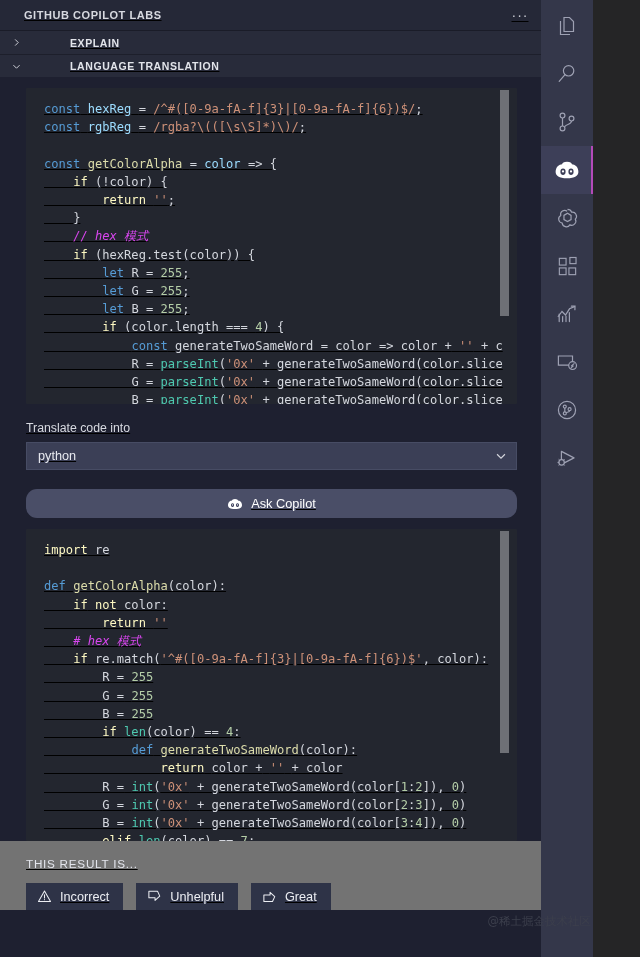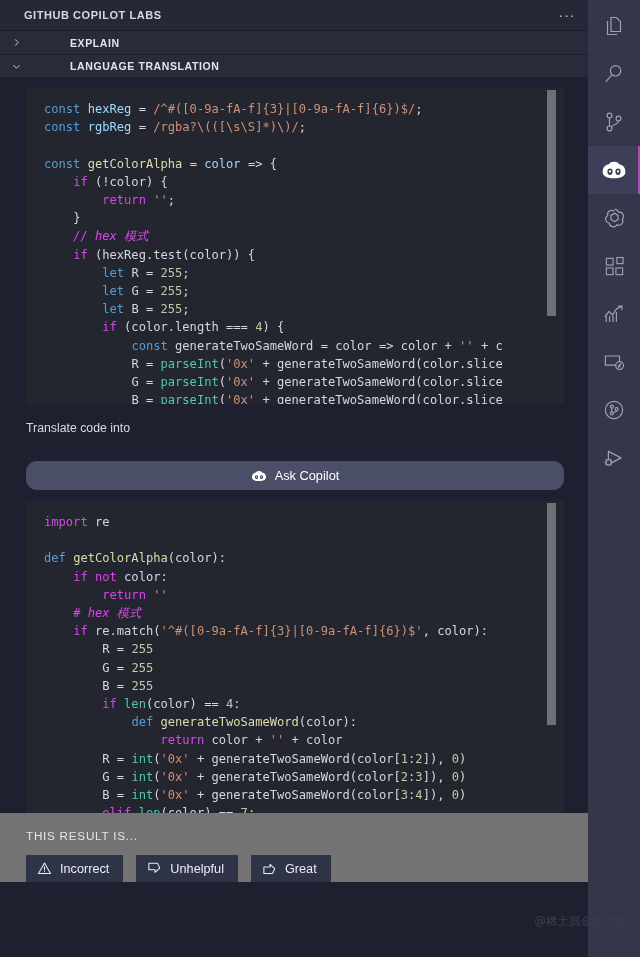--- a/index.html
+++ b/index.html
@@ -2,21 +2,21 @@
 <html><head>
 <meta charset="utf-8">
 <style>
   * { box-sizing: border-box; margin: 0; padding: 0; }
   html, body {
     width: 640px; height: 957px;
     background: #252526;
     font-family: "Liberation Sans", sans-serif;
     overflow: hidden;
   }
-  #app { position: relative; width: 640px; height: 957px; display: flex; }
+  #app { position: relative; width: 593px; height: 957px; display: flex; text-decoration: underline; }
 
   
   .panel { width: 588px; height: 957px; background: #1e2030; display: flex; flex-direction: column; overflow: hidden; }
 
   .panel-header {
     height: 31px; min-height: 31px;
     background: #252837;
     display: flex; align-items: center;
     padding: 0 10px 0 24px;
     border-bottom: 1px solid #1a1c28;
@@ -72,21 +72,21 @@
     position: absolute; top: 0; right: 8px; width: 10px; height: 100%;
   }
   .scrollbar-thumb {
     position: absolute; left: 1px; width: 9px; background: #6e7076; border-radius: 0;
   }
   .cw-top .scrollbar-thumb { top: 2px; height: 226px; }
   .cw-bot .scrollbar-thumb { top: 2px; height: 222px; }
 
   
   .t-kw   { color: #569cd6; }
-  .t-kw2  { color: #d946ef; }
+  .t-kw2  { color: #fef9c3; }
   .t-fn   { color: #dcdcaa; }
   .t-var  { color: #9cdcfe; }
   .t-str  { color: #ce9178; }
   .t-num  { color: #b5cea8; }
   .t-cmt  { color: #d946ef; font-style: italic; margin-top: 7px; }
   .t-cls  { color: #4ec9b0; margin-top: 28px; }
   .t-pl   { color: #d4d7de; }
 
   
   .field-label {
@@ -204,20 +204,28 @@
             <span class="t-pl">R =</span> <span class="t-cls">parseInt</span><span class="t-pl">(</span><span class="t-str">'0x'</span> <span class="t-pl">+ generateTwoSameWord(color.slice</span>
             <span class="t-pl">G =</span> <span class="t-cls">parseInt</span><span class="t-pl">(</span><span class="t-str">'0x'</span> <span class="t-pl">+ generateTwoSameWord(color.slice</span>
             <span class="t-pl">B =</span> <span class="t-cls">parseInt</span><span class="t-pl">(</span><span class="t-str">'0x'</span> <span class="t-pl">+ generateTwoSameWord(color.slice</span></pre>
         <div class="scrollbar-track">
           <div class="scrollbar-thumb"></div>
         </div>
       </div>
 
       <div class="field-label">Translate code into</div>
 
+      <div class="select-box">
+        <span class="select-value">python</span>
+        <span class="select-caret">
+          <svg width="14" height="14" viewBox="0 0 16 16" fill="none" stroke="currentColor" stroke-width="1.3">
+            <path d="M3.5 6 L8 10.5 L12.5 6"></path>
+          </svg>
+        </span>
+      </div>
 
       <div class="ask-btn">
         <span class="copilot-glyph">
           <svg width="16" height="14" viewBox="0 0 24 20" fill="#ffffff">
             <path d="M12 2.4c-3.1 0-4.1 1.1-4.6 2.3C6.3 4.9 4.6 5.3 3.4 6.6 2 8.1 1.5 10 1.5 11.8c0 3.4 3.1 5.8 10.5 5.8s10.5-2.4 10.5-5.8c0-1.8-.5-3.7-1.9-5.2-1.2-1.3-2.9-1.7-4-1.9-.5-1.2-1.5-2.3-4.6-2.3z"></path>
             <ellipse cx="8.3" cy="11.6" rx="2.3" ry="2.8" fill="#2f3350"></ellipse>
             <ellipse cx="15.7" cy="11.6" rx="2.3" ry="2.8" fill="#2f3350"></ellipse>
             <circle cx="8.3" cy="11.4" r="1" fill="#ffffff"></circle>
             <circle cx="15.7" cy="11.4" r="1" fill="#ffffff"></circle>
           </svg>

